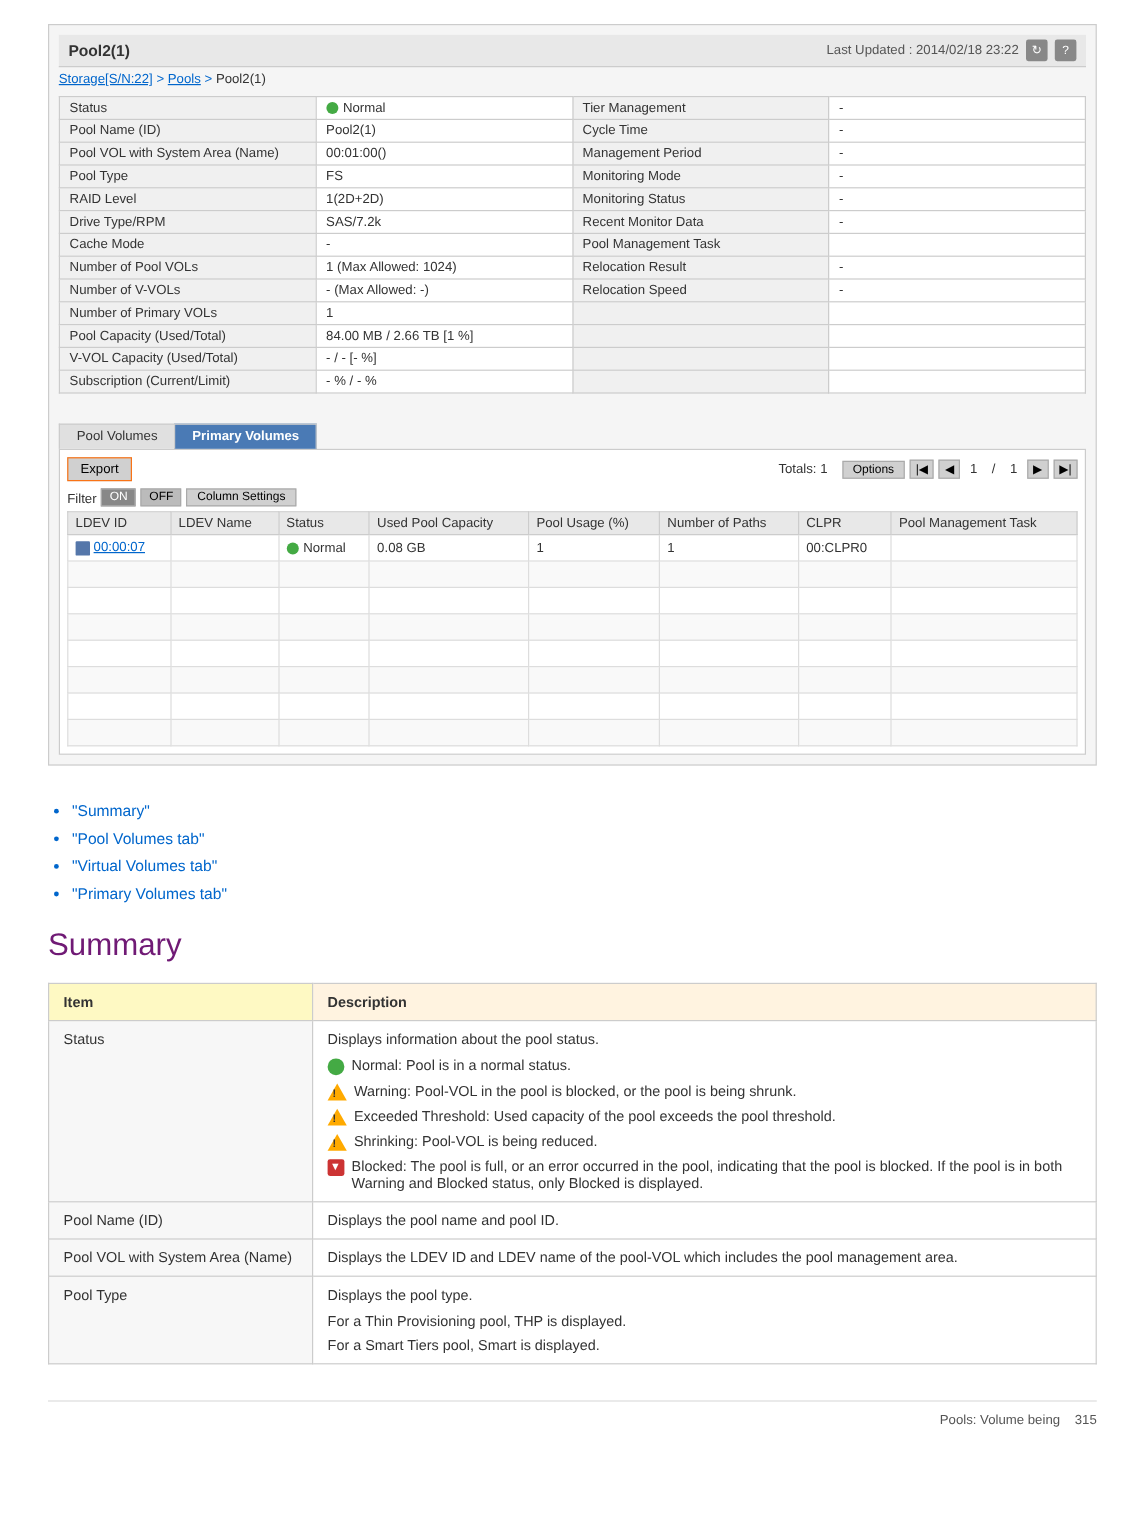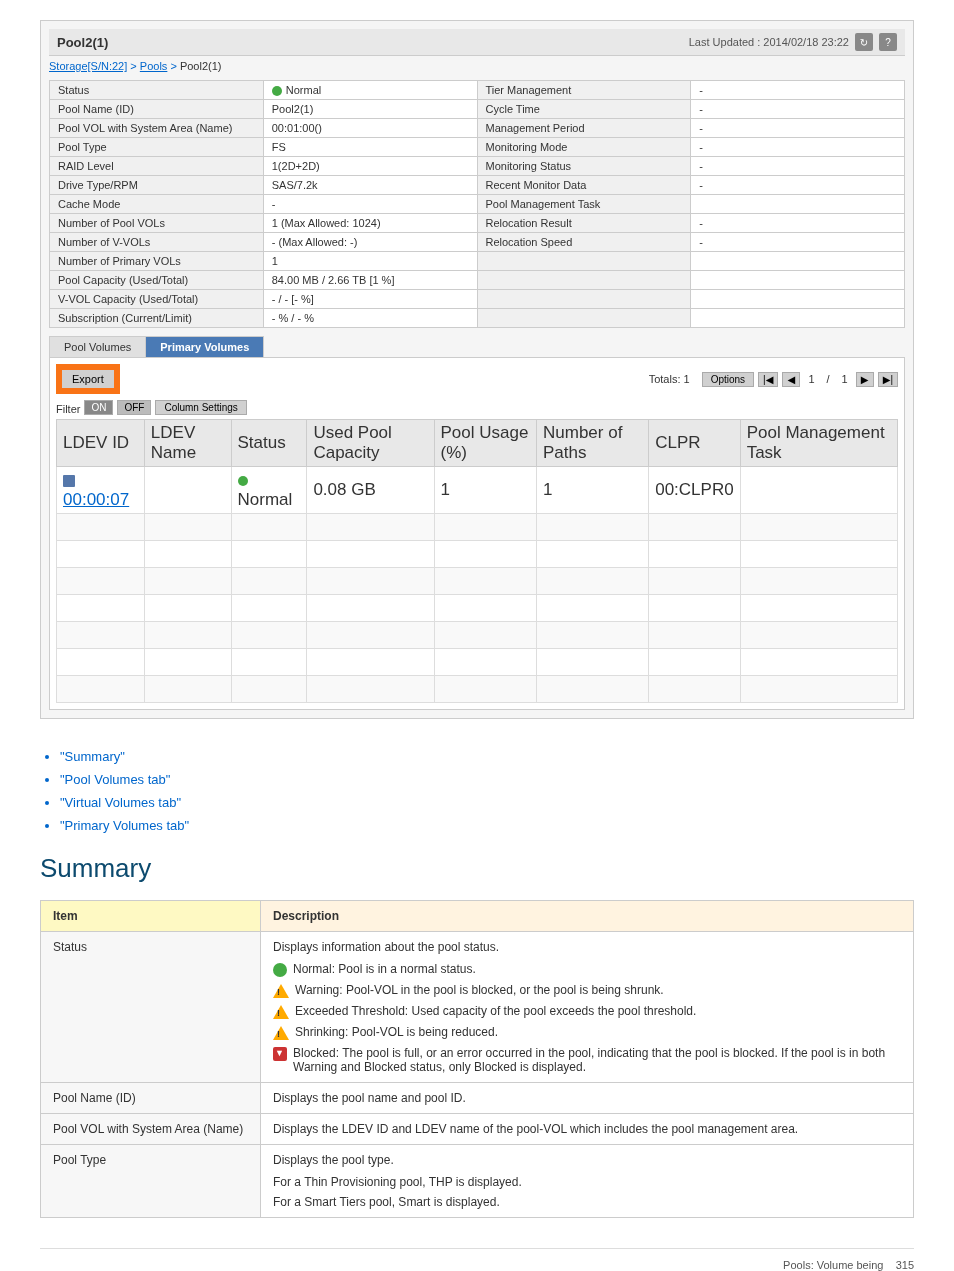--- a/index.html
+++ b/index.html
@@ -98,21 +98,21 @@
       height: 10px;
       border-radius: 50%;
       background: #44aa44;
       margin-right: 4px;
       vertical-align: middle;
     }
 
     
     .tabs-bar {
       display: flex;
-      margin-top: 8px;
+      margin-top: 25px;
     }
     .tab {
       padding: 4px 14px;
       border: 1px solid #ccc;
       background: #e0e0e0;
       cursor: pointer;
       font-size: 11px;
       border-bottom: none;
     }
     .tab.active {
@@ -136,21 +136,21 @@
       align-items: center;
       margin-bottom: 6px;
     }
     .toolbar-left {
       display: flex;
       align-items: center;
       gap: 8px;
     }
     .btn-export {
       background: #d0d0d0;
-      border: 6px solid #f97316;
+      border: 1px solid #f97316;
       padding: 3px 10px;
       font-size: 11px;
       cursor: pointer;
     }
     .toolbar-right {
       display: flex;
       align-items: center;
       gap: 4px;
       font-size: 11px;
     }
@@ -187,21 +187,21 @@
       border: 1px solid #aaa;
       padding: 1px 8px;
       font-size: 10px;
       cursor: pointer;
     }
 
     
     .data-table {
       width: 100%;
       border-collapse: collapse;
-      font-size: 17px;
+      font-size: 11px;
     }
     .data-table th {
       background: #e8e8e8;
       border: 1px solid #ccc;
       padding: 3px 6px;
       text-align: left;
       font-weight: normal;
     }
     .data-table td {
       border: 1px solid #ddd;
@@ -255,21 +255,21 @@
     .bullet-list li {
       margin-bottom: 8px;
       font-size: 13px;
       color: #0066cc;
       list-style-type: disc;
     }
 
     
     .summary-heading {
       font-size: 26px;
-      color: #0c4a6e;
+      color: #701a75;
       font-weight: normal;
       margin-bottom: 16px;
       border-bottom: none;
     }
 
     
     .desc-table {
       width: 100%;
       border-collapse: collapse;
       margin-bottom: 20px;

